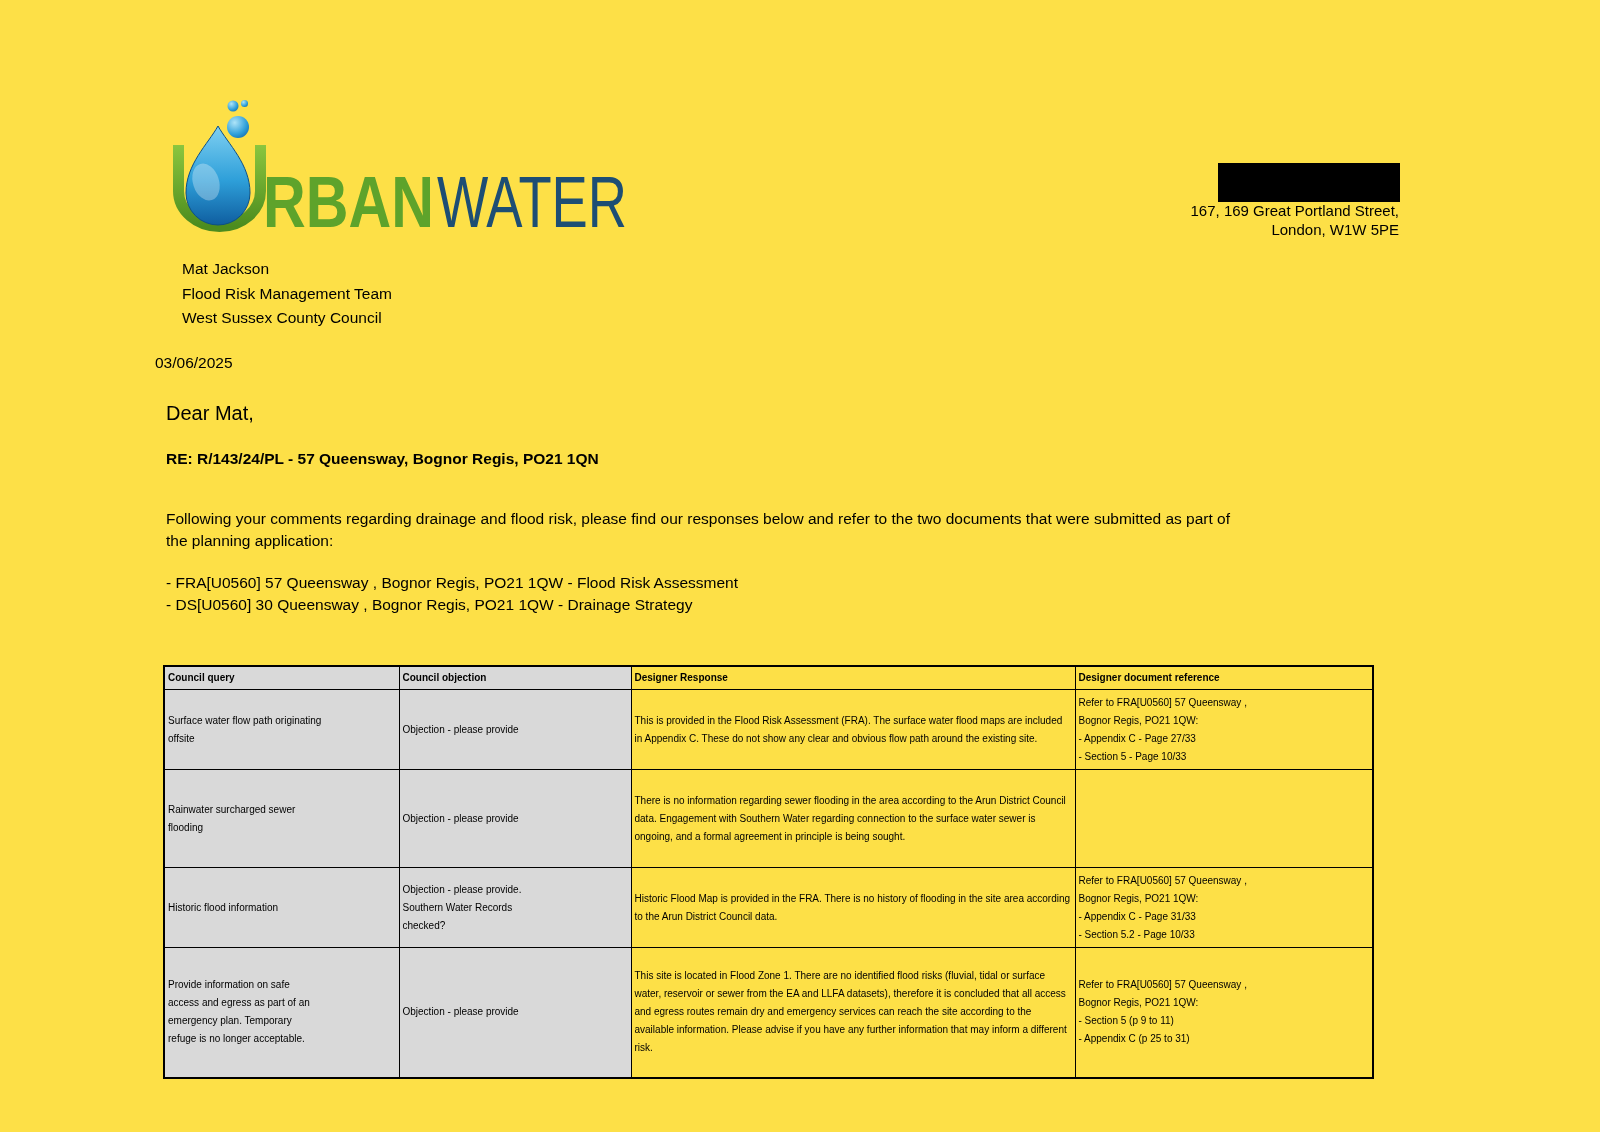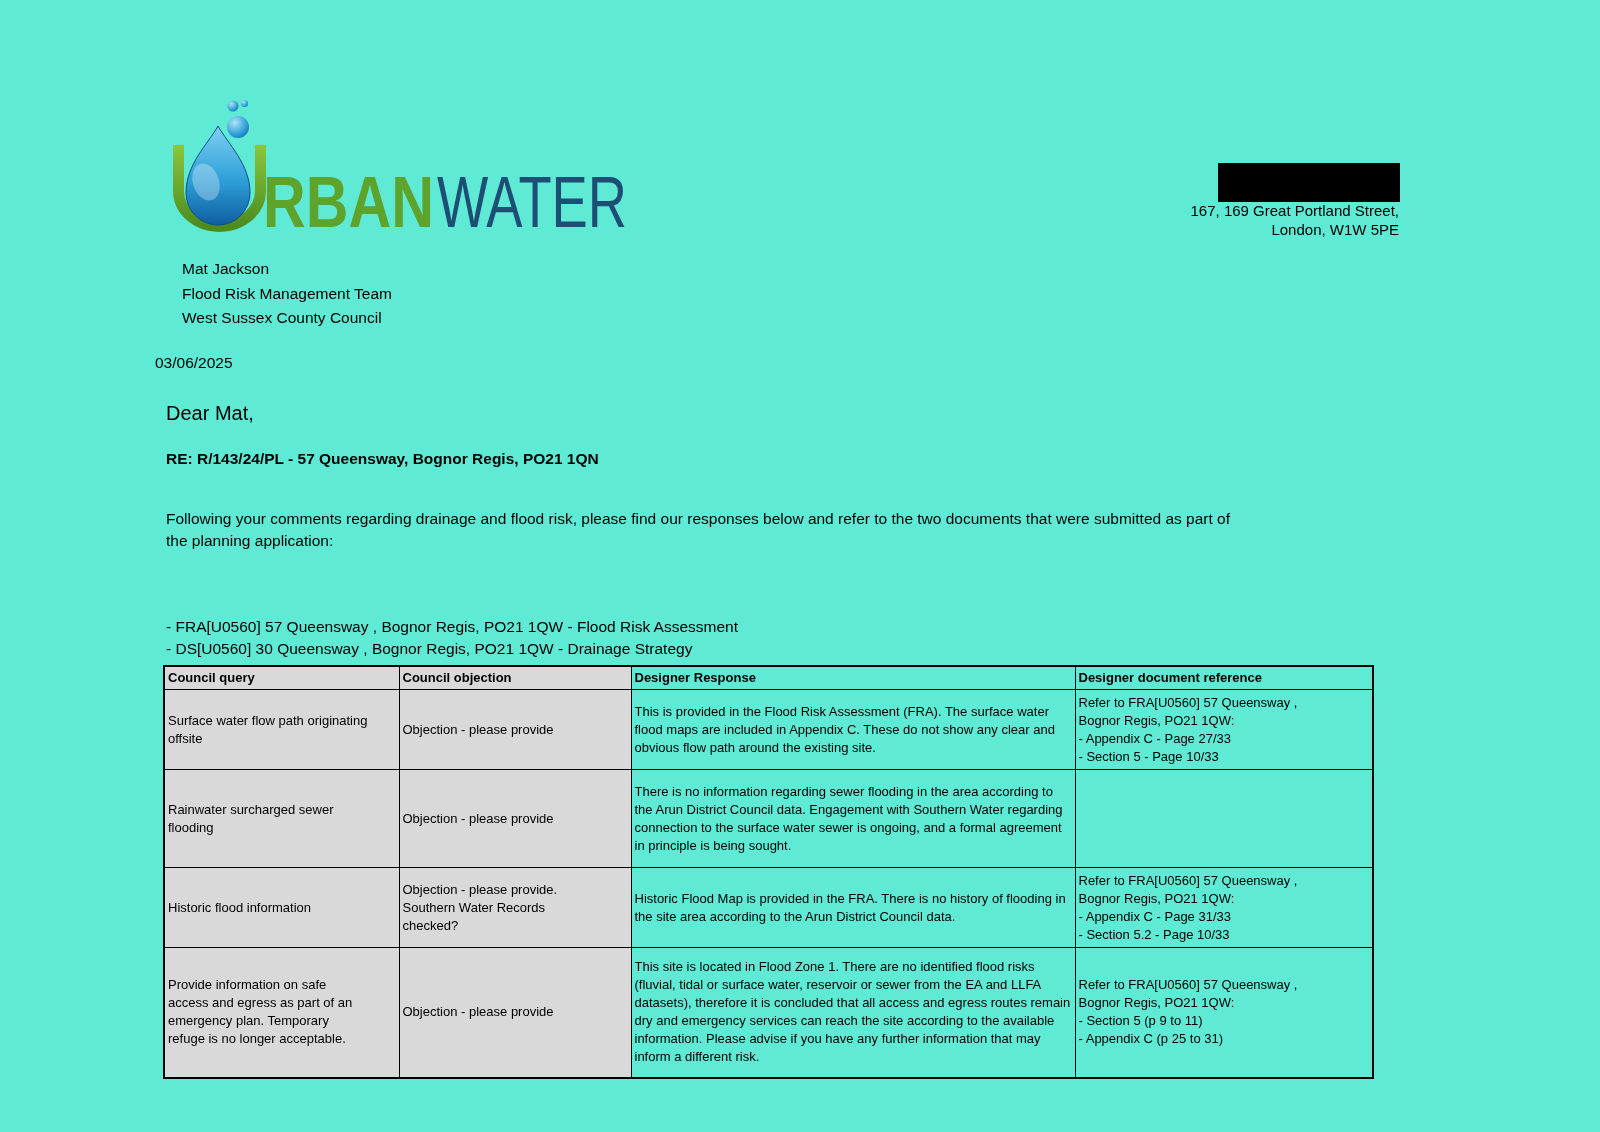--- a/index.html
+++ b/index.html
@@ -1,44 +1,44 @@
 <!DOCTYPE html>
 <html><head>
 <meta charset="utf-8">
 <style>
   html,body{margin:0;padding:0;background:#fff;}
   .page{
     position:relative;
     width:1600px;height:1132px;
-    background:#5eead4;
+    background:#fde047;
     font-family:"Liberation Sans", sans-serif;
     color:#000;
     overflow:hidden;
   }
   .abs{position:absolute;}
 
   
   .logo{left:166px;top:86px;width:470px;height:152px;}
   .redacted{left:1218px;top:163px;width:182px;height:39px;background:#000;}
   .sender-address{right:201px;top:202px;text-align:right;font-size:15px;line-height:18.5px;margin-left:36px;}
 
   
   .recipient{left:166px;top:257px;font-size:15.5px;line-height:24.5px;margin-left:16px;}
   .date{left:155px;top:354px;font-size:15.5px;}
   .salutation{left:166px;top:402px;font-size:20px;}
   .subject{left:166px;top:450px;font-size:15.5px;font-weight:bold;}
   .intro{left:166px;top:508px;width:1240px;font-size:15.5px;line-height:22px;white-space:pre-line;}
-  .doclist{left:166px;top:572px;font-size:15.5px;line-height:22px;margin-top:44px;}
+  .doclist{left:166px;top:572px;font-size:15.5px;line-height:22px;}
 
   
   .resp-table{
     left:163px;top:665px;
     border-collapse:collapse;table-layout:fixed;
     width:1209px;
-    font-size:13px;line-height:18px;
+    font-size:10px;line-height:18px;
     border:2px solid #000;
     padding-left:48px;
   }
   .resp-table th,.resp-table td{
     border:1px solid #000;
     padding:2px 4px 2px 3px;
     vertical-align:middle;
     text-align:left;
     overflow:hidden;
   }

